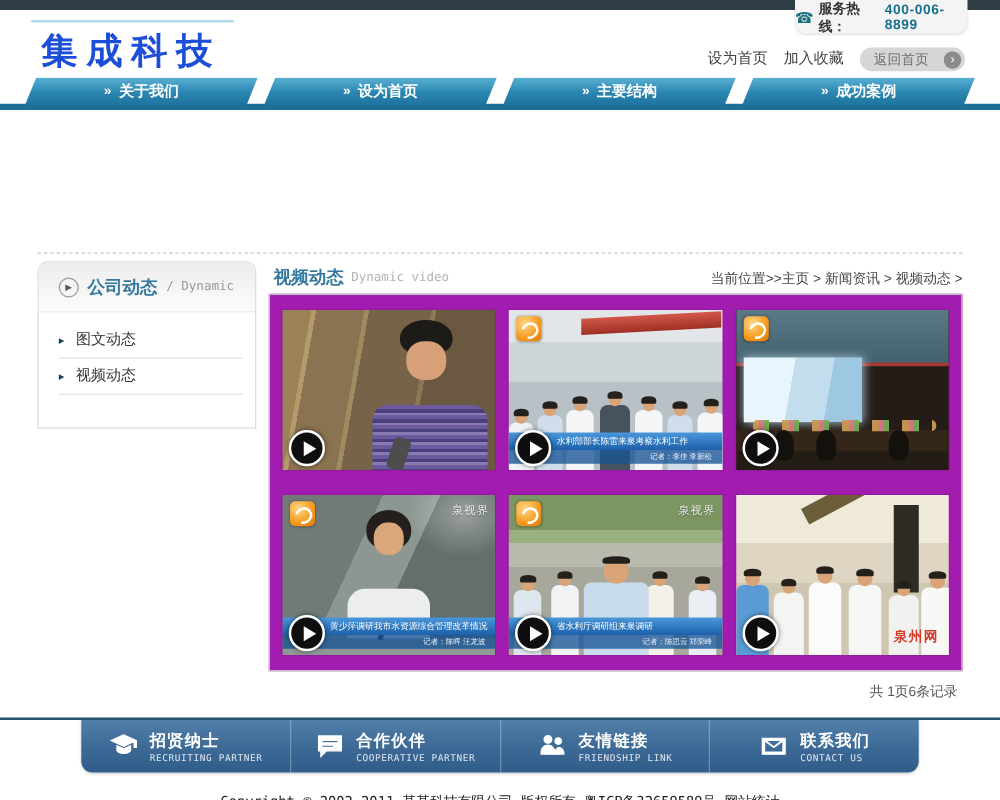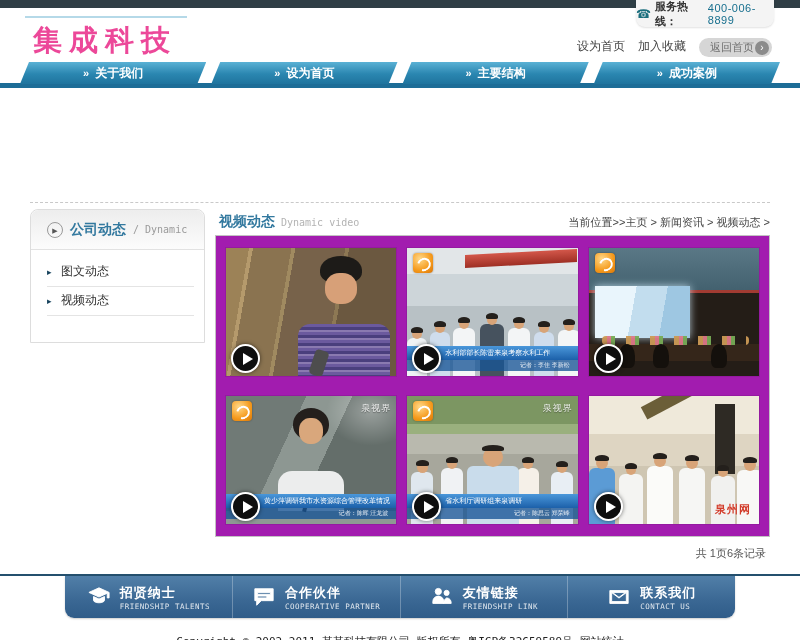--- a/index.html
+++ b/index.html
@@ -6,31 +6,31 @@
   html,body { width:800px; height:640px; background:#fff; overflow:hidden;
               font-family:"Liberation Sans","DejaVu Sans",sans-serif; }
 
   
   .topbar { height:8px; background:#2f3e45; }
   .hotline { position:absolute; top:0; right:26px; width:138px; height:27px;
              background:#f4f4f4; border-radius:0 0 9px 9px; display:flex; align-items:center;
              justify-content:center; gap:4px; font-size:11px; box-shadow:0 1px 2px rgba(0,0,0,.12); }
   .hotline .ph { color:#1b6f7e; font-size:12px; }
   .hotline .lbl { color:#333; font-weight:bold; }
-  .hotline .num { color:#176f8e; font-weight:normal; letter-spacing:.5px; }
+  .hotline .num { color:#176f8e; font-weight:bold; letter-spacing:.5px; }
 
   
   .header-row { position:relative; height:54px; }
   .logo-line { position:absolute; left:25px; top:8px; width:162px; height:2px; background:#b5d9e8; }
   .logo { position:absolute; left:33px; top:13px; font-size:29px; font-weight:bold;
-          letter-spacing:7px; color:#ec4899; }
+          letter-spacing:7px; color:#1d4ed8; }
   .quicklinks { position:absolute; right:28px; top:30px; display:flex; align-items:flex-start; gap:13px;
                 font-size:12px; color:#444; }
   .qlink { cursor:pointer; }
-  .pill { display:flex; align-items:center; gap:1px; background:#d6d6d6; border-radius:10px;
+  .pill { display:flex; align-items:center; gap:12px; background:#d6d6d6; border-radius:10px;
           padding:2px 3px 2px 11px; font-size:11px; color:#6f6f6f; cursor:pointer; }
   .pill .circ-arrow { width:14px; height:14px; border-radius:50%; background:#8b8b8b; color:#fff;
           font-size:10px; line-height:13px; text-align:center; }
 
   
   .nav { position:relative; height:26px; }
   .nav-strip { position:absolute; bottom:0; left:0; right:0; height:5px; background:#1d6d97; }
   .tabs { position:absolute; left:20px; right:20px; top:0; bottom:4px; display:flex; gap:5px; }
   .tab { flex:1; display:flex; align-items:center; justify-content:center; gap:6px;
          color:#fff; font-size:12px; font-weight:bold; cursor:pointer;
@@ -376,21 +376,21 @@
 
 <div class="footer-wrap">
   <div class="footer-bar">
     <div class="fsec">
       <svg viewBox="0 0 24 24">
           <path d="M12 2 1 7l11 5 9-4.1V13h2V7L12 2z"></path>
           <path d="M6 11.5v4c0 1.6 2.7 2.8 6 2.8s6-1.2 6-2.8v-4l-6 2.7-6-2.7z"></path>
         </svg>
       <div>
         <div class="ftitle">招贤纳士</div>
-        <div class="fsub">FRIENDSHIP TALENTS</div>
+        <div class="fsub">RECRUITING PARTNER</div>
       </div>
     </div>
     <div class="fsec">
       <svg viewBox="0 0 24 24">
           <path d="M2 3h20v13H9l-5 5v-5H2V3zm3 4h14v2H5V7zm0 4h10v2H5v-2z" fill-rule="evenodd"></path>
         </svg>
       <div>
         <div class="ftitle">合作伙伴</div>
         <div class="fsub">COOPERATIVE PARTNER</div>
       </div>

